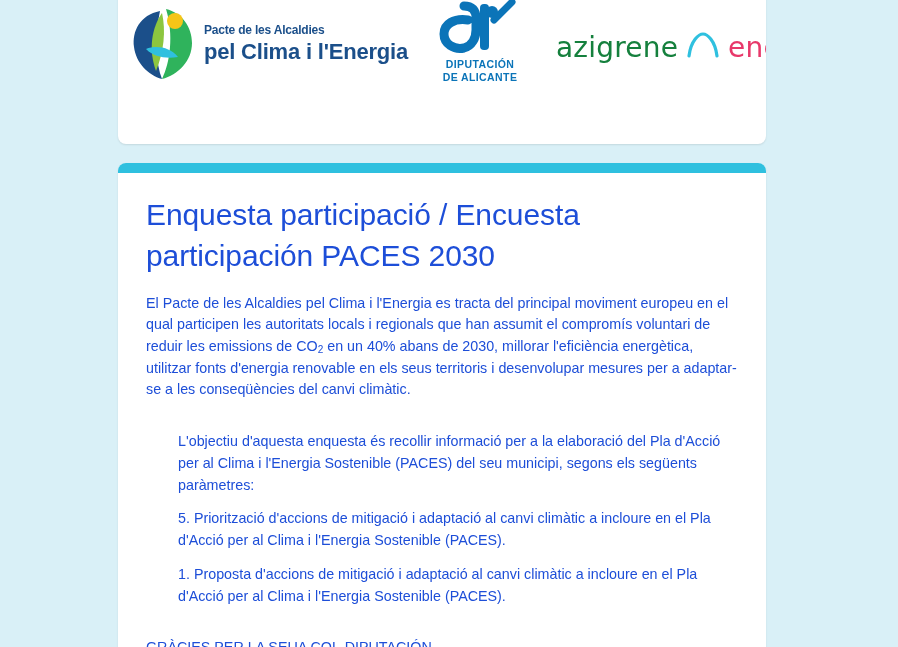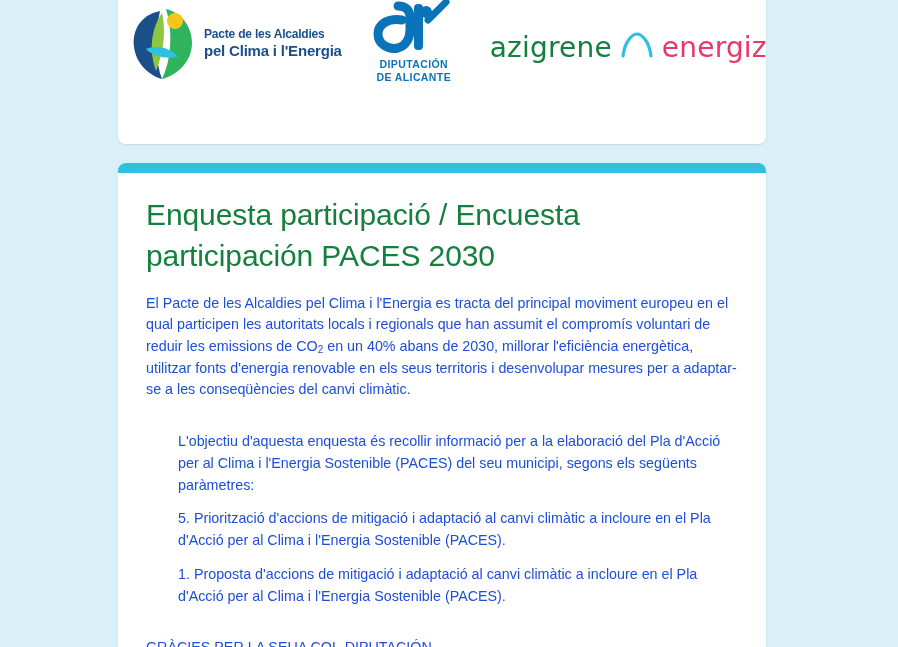--- a/index.html
+++ b/index.html
@@ -61,21 +61,21 @@
     color: #1b4f8a;
     line-height: 1.25;
   }
   .pacte-text .l1 {
     font-size: 12px;
     font-weight: bold;
     letter-spacing: -0.2px;
     white-space: nowrap;
   }
   .pacte-text .l2 {
-    font-size: 15px;
+    font-size: 22px;
     font-weight: bold;
     letter-spacing: -0.2px;
     white-space: nowrap;
   }
 
   
   .logo-dipu {
     display: flex;
     flex-direction: column;
     align-items: center;
@@ -128,21 +128,21 @@
   .form-accent {
     height: 10px;
     width: 100%;
     background: #2fc0df;
   }
   .form-body {
     padding: 22px 28px 0 28px;
   }
   .form-title {
     font-size: 30px;
-    color: #15803d;
+    color: #1d4ed8;
     font-weight: normal;
     line-height: 1.36;
     margin: 0 0 16px 0;
     letter-spacing: -0.1px;
   }
   .form-desc p {
     font-size: 14.3px;
     color: #1d4ed8;
     line-height: 1.52;
     margin: 0 0 14px 0;

